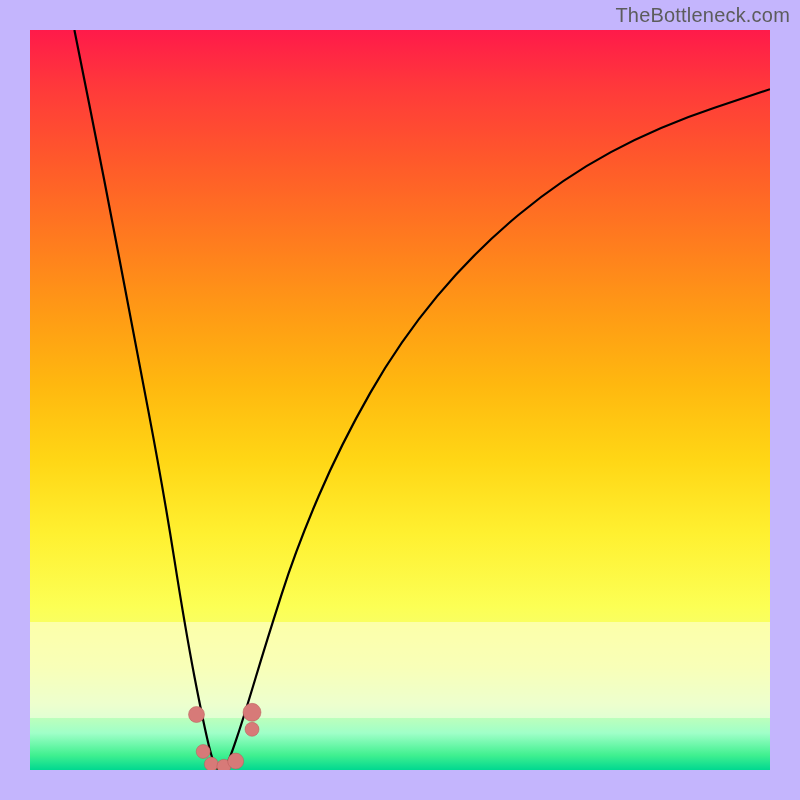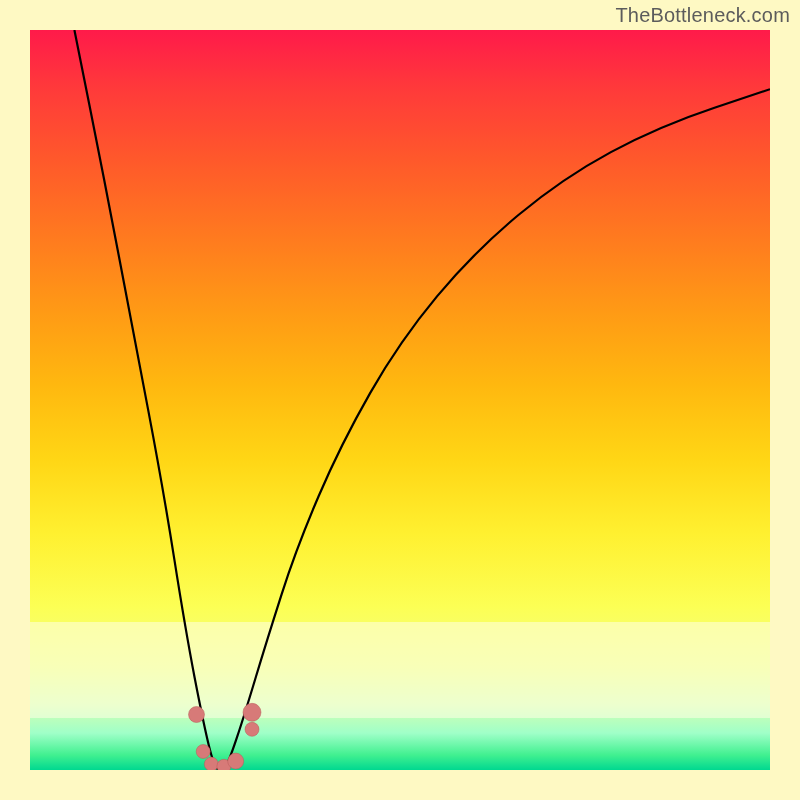--- a/index.html
+++ b/index.html
@@ -9,21 +9,21 @@
     height: 800px;
     background: #000;
     overflow: hidden;
   }
   .frame {
     position: absolute;
     left: 0;
     top: 0;
     width: 800px;
     height: 800px;
-    background: #fef9c3;
+    background: #c4b5fd;
   }
   .plot {
     position: absolute;
     left: 30px;
     top: 30px;
     width: 740px;
     height: 740px;
     background: linear-gradient(to bottom,
       #ff1a4a 0%,
       #ff3a3a 8%,

